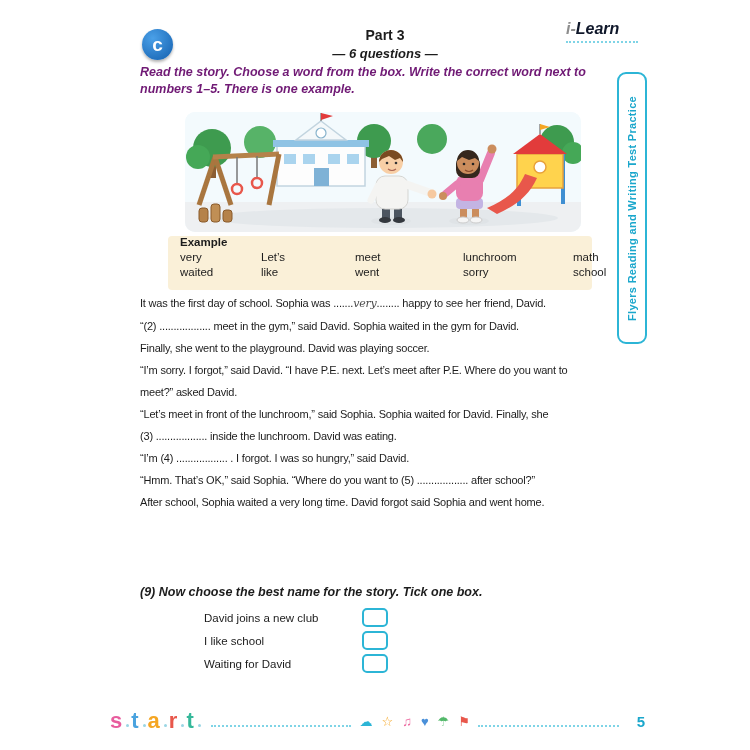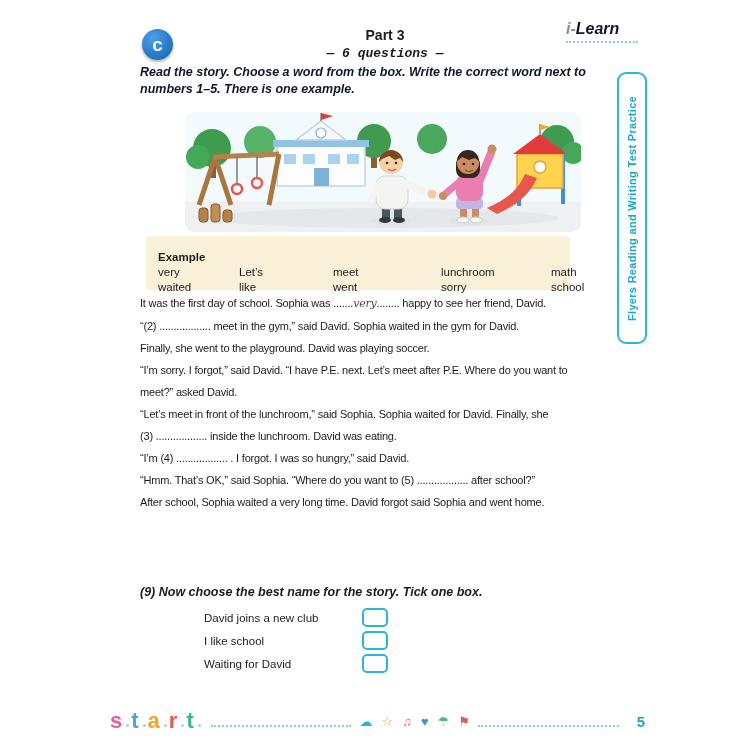--- a/index.html
+++ b/index.html
@@ -11,50 +11,50 @@
   
   .badge {
     position:absolute; left:142px; top:29px; width:31px; height:31px; border-radius:50%;
     background:radial-gradient(circle at 35% 30%, #4aa0e8, #135fae);
     color:#fff; font-weight:bold; font-size:19px;
     display:flex; align-items:center; justify-content:center;
     box-shadow:0 2px 3px rgba(0,0,0,.3);
   }
   .part-heading { position:absolute; left:140px; top:27px; width:490px; text-align:center; }
   .part-title { font-weight:bold; font-size:14px; }
-  .part-subtitle { font-weight:bold; font-style:italic; font-size:13px; margin-top:3px;font-family:Liberation Mono, monospace; }
+  .part-subtitle { font-weight:bold; font-style:italic; font-size:13px; margin-top:3px; }
   .brand { position:absolute; right:112px; top:20px; font-style:italic; font-weight:bold; font-size:16px; }
   .brand-i { color:#8e8e8e; } .brand-learn { color:#0f172a; }
   .brand-underline { border-bottom:2px dotted #7fd4e6; margin-top:3px; width:72px; }
 
   
   .side-tab {
     position:absolute; left:617px; top:72px; width:30px; height:272px;
     border:2px solid #2cb5d6; border-radius:9px; background:#fff; box-sizing:border-box;
     display:flex; align-items:center; justify-content:center;
   }
   .side-tab span {
     writing-mode:vertical-rl; transform:rotate(180deg);
     color:#1ba7cc; font-weight:bold; font-size:11px; letter-spacing:.3px; white-space:nowrap;
   }
 
   .instructions {
     position:absolute; left:140px; top:64px; width:492px;
-    font-weight:bold; font-style:italic; font-size:12.5px; line-height:17px; color:#0f172a; margin:0;
+    font-weight:bold; font-style:italic; font-size:12.5px; line-height:17px; color:#701a75; margin:0;
   }
 
   .illustration {
     position:absolute; left:185px; top:112px; width:396px; height:120px;
     border-radius:10px; overflow:hidden; background:#f3fafd;
   }
 
   
   .example-box {
-    position:absolute; left:146px; top:236px; width:424px; height:54px;
-    background:#faf0d8; border-radius:4px; padding:15px 12px; box-sizing:border-box;
+    position:absolute; left:168px; top:236px; width:424px; height:54px;
+    background:#faf0d8; border-radius:4px; padding:0 12px; box-sizing:border-box;
   }
   .example-label { font-weight:bold; font-size:11.5px; }
   .word-grid {
     display:grid; grid-template-columns:81px 94px 108px 110px 1fr;
     row-gap:3px; font-size:11.5px; margin-top:3px;
   }
 
   
   .story { position:absolute; left:140px; top:292px; width:508px; font-size:11px; letter-spacing:-.2px; line-height:22px; }
   .story p { margin:0; white-space:pre-wrap; }

